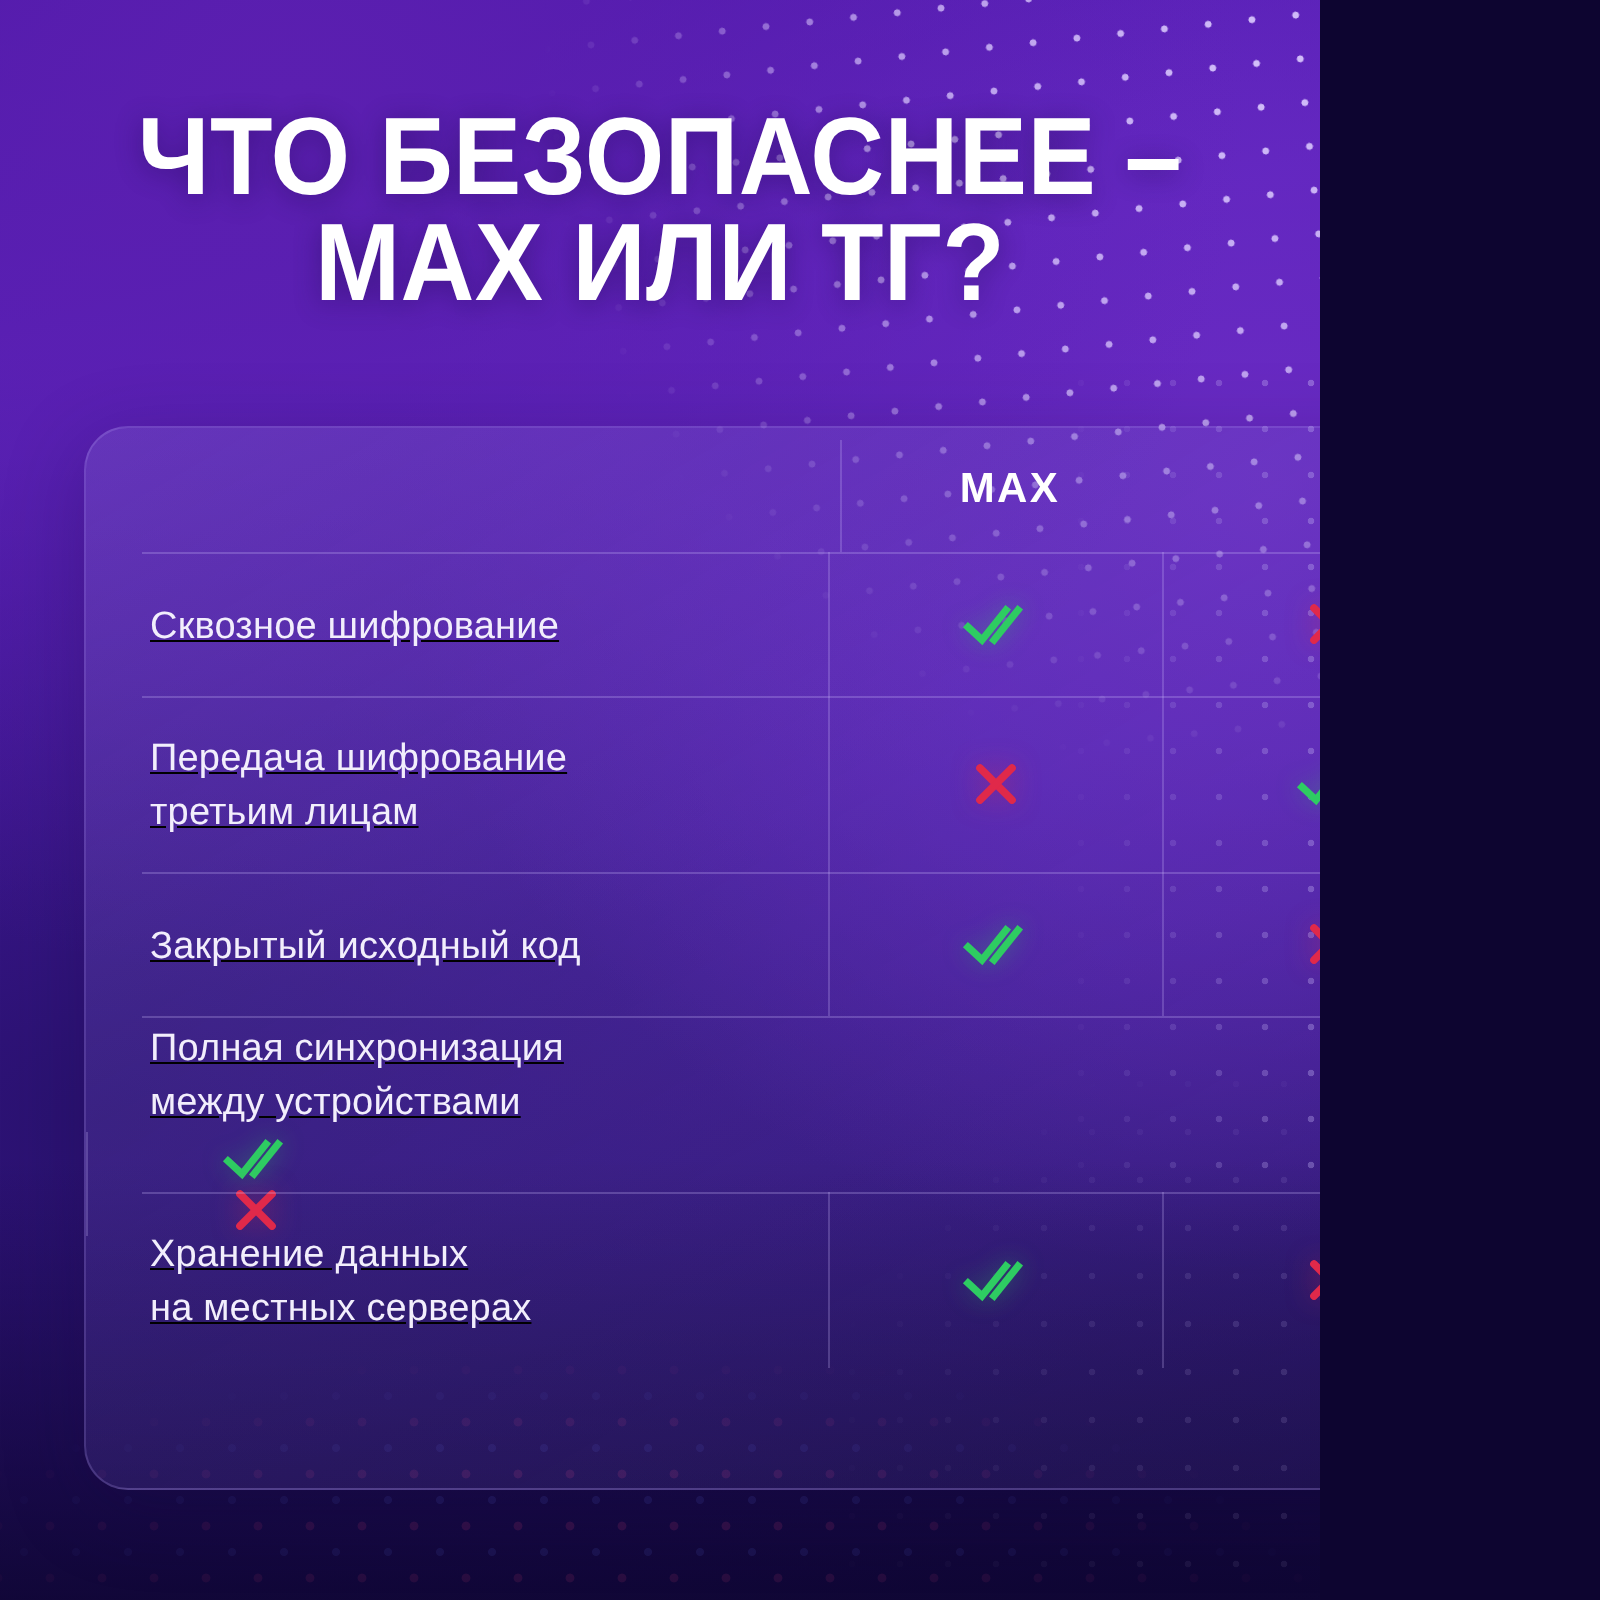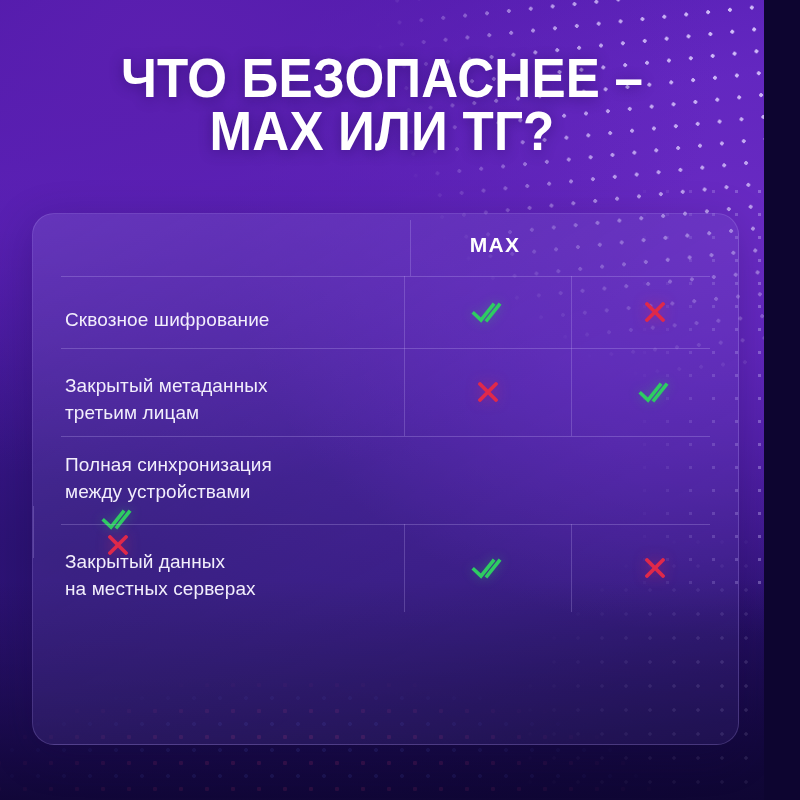--- a/index.html
+++ b/index.html
@@ -2,21 +2,21 @@
 <html><head>
 <meta charset="utf-8">
 <style>
   html, body {
     margin: 0;
     padding: 0;
     background: #0d0530;
   }
   #page {
     position: relative;
-    width: 764px;
+    width: 660px;
     height: 800px;
     overflow: hidden;
     font-family: "Liberation Sans", sans-serif;
     background:
       radial-gradient(125% 95% at 22% 6%, #5b1fb0 0%, rgba(91,31,176,0) 58%),
       radial-gradient(120% 90% at 96% 30%, #6a2bc4 0%, rgba(106,43,196,0) 55%),
       radial-gradient(130% 80% at 8% 70%, #2a1270 0%, rgba(42,18,112,0) 60%),
       linear-gradient(168deg, #4b17a8 0%, #5a22bb 24%, #4a1aa6 52%, #2c1272 78%, #190b49 100%);
   }
 
@@ -81,21 +81,21 @@
     line-height: 0.97;
     letter-spacing: 0.2px;
     transform: scaleX(0.93);
     text-shadow: 0 2px 14px rgba(30,8,80,0.45);
     white-space: pre-line;
   }
 
   
   .card {
     position: absolute;
-    left: 32px;
+    left: 42px;
     top: 213px;
     width: 707px;
     height: 532px;
     border-radius: 22px;
     background: linear-gradient(150deg, rgba(129,104,206,0.30) 0%, rgba(108,84,190,0.22) 45%, rgba(83,60,166,0.18) 100%);
     border: 1px solid rgba(186,166,245,0.22);
     box-shadow: 0 10px 40px rgba(20,6,62,0.25);
     box-sizing: border-box;
     overflow: hidden;
     display: flex;
@@ -113,23 +113,24 @@
     left: 28px; right: 28px; top: 0;
     height: 1px;
     background: rgba(205,190,250,0.26);
   }
 
   .head-row { height: 62px; }
 
   .c-label {
     width: 377px;
     box-sizing: border-box;
-    padding: 16px 16px 0 32px;
+    padding: 4px 16px 0 32px;
     display: flex;
     align-items: center;
+    text-decoration: underline;
   }
   .c-mark {
     width: 170px;
     box-sizing: border-box;
     display: flex;
     align-items: center;
     justify-content: center;
     position: relative;
   }
   .c-mark::before {
@@ -217,21 +218,21 @@
                 <path d="M5 5 L21 21"></path>
                 <path d="M21 5 L5 21"></path>
               </g>
             </svg>
         </span>
       </div>
     </div>
 
     <div class="row r2">
       <div class="c-label">
-        <span class="feature-text">Закрытый метаданных
+        <span class="feature-text">Передача шифрование
 третьим лицам</span>
       </div>
       <div class="c-mark">
         <span class="mark-no">
           <svg width="26" height="26" viewBox="0 0 26 26">
               <g stroke="#e0294a" stroke-width="3.8" stroke-linecap="round">
                 <path d="M5 5 L21 21"></path>
                 <path d="M21 5 L5 21"></path>
               </g>
             </svg>
@@ -243,20 +244,45 @@
               <g fill="none" stroke="#2ecc62" stroke-width="3.6" stroke-linecap="square">
                 <path d="M3 14.5 L10 21 L22 6"></path>
                 <path d="M16 21 L28 6"></path>
               </g>
             </svg>
         </span>
       </div>
     </div>
 
 
+    <div class="row r4">
+      <div class="c-label">
+        <span class="feature-text">Закрытый исходный код</span>
+      </div>
+      <div class="c-mark">
+        <span class="mark-yes">
+          <svg width="34" height="26" viewBox="0 0 34 26">
+              <g fill="none" stroke="#2ecc62" stroke-width="3.6" stroke-linecap="square">
+                <path d="M3 14.5 L10 21 L22 6"></path>
+                <path d="M16 21 L28 6"></path>
+              </g>
+            </svg>
+        </span>
+      </div>
+      <div class="c-mark">
+        <span class="mark-no">
+          <svg width="26" height="26" viewBox="0 0 26 26">
+              <g stroke="#e0294a" stroke-width="3.8" stroke-linecap="round">
+                <path d="M5 5 L21 21"></path>
+                <path d="M21 5 L5 21"></path>
+              </g>
+            </svg>
+        </span>
+      </div>
+    </div>
 
     <div class="row r5">
       <div class="c-label">
         <span class="feature-text">Полная синхронизация
 между устройствами</span>
       </div>
       <div class="c-mark">
         <span class="mark-yes">
           <svg width="34" height="26" viewBox="0 0 34 26">
               <g fill="none" stroke="#2ecc62" stroke-width="3.6" stroke-linecap="square">
@@ -273,21 +299,21 @@
                 <path d="M5 5 L21 21"></path>
                 <path d="M21 5 L5 21"></path>
               </g>
             </svg>
         </span>
       </div>
     </div>
 
     <div class="row r6">
       <div class="c-label">
-        <span class="feature-text">Закрытый данных
+        <span class="feature-text">Хранение данных
 на местных серверах</span>
       </div>
       <div class="c-mark">
         <span class="mark-yes">
           <svg width="34" height="26" viewBox="0 0 34 26">
               <g fill="none" stroke="#2ecc62" stroke-width="3.6" stroke-linecap="square">
                 <path d="M3 14.5 L10 21 L22 6"></path>
                 <path d="M16 21 L28 6"></path>
               </g>
             </svg>

